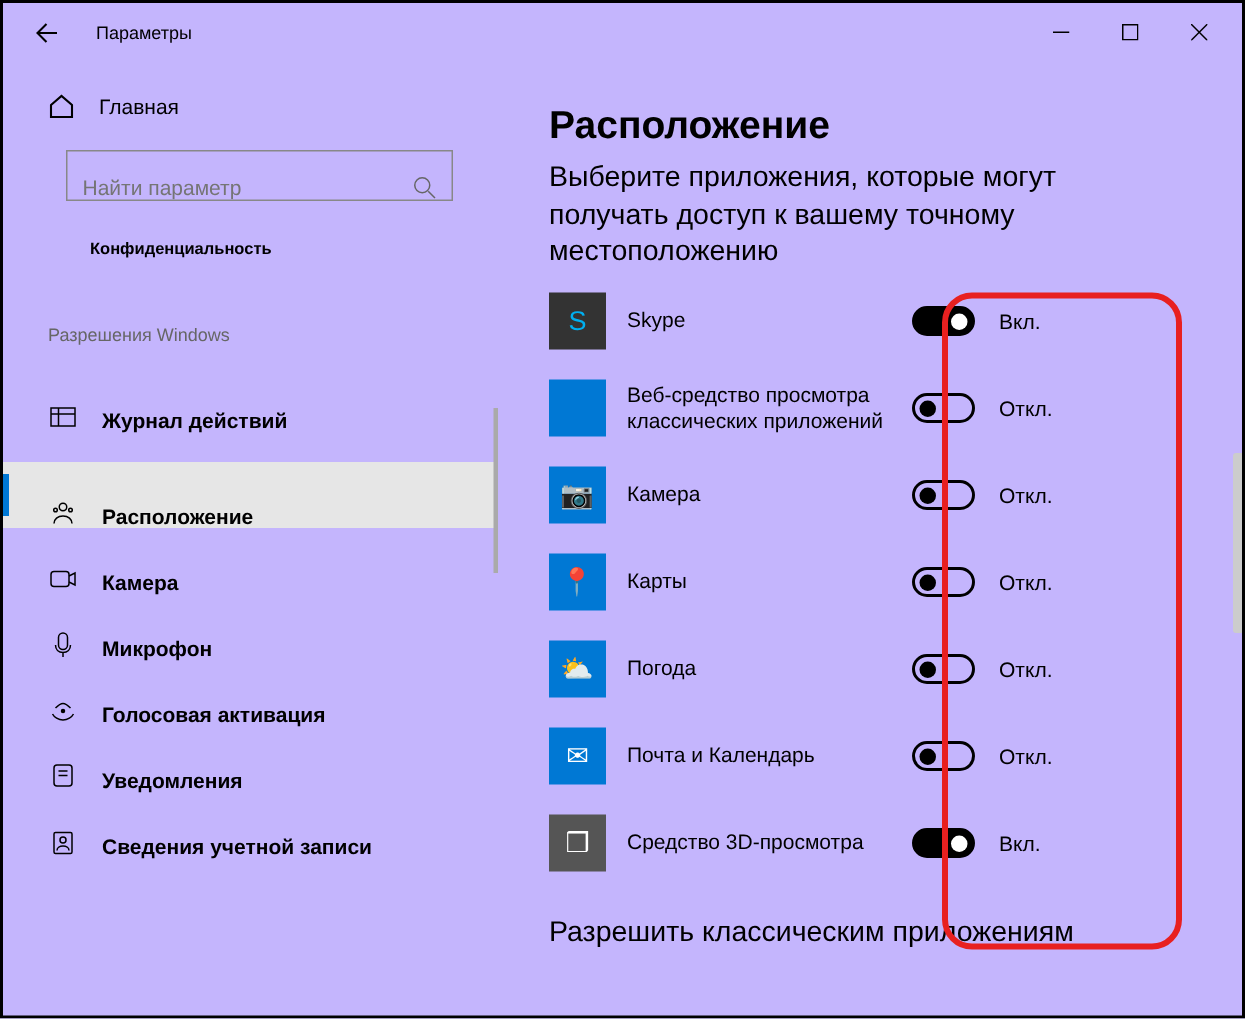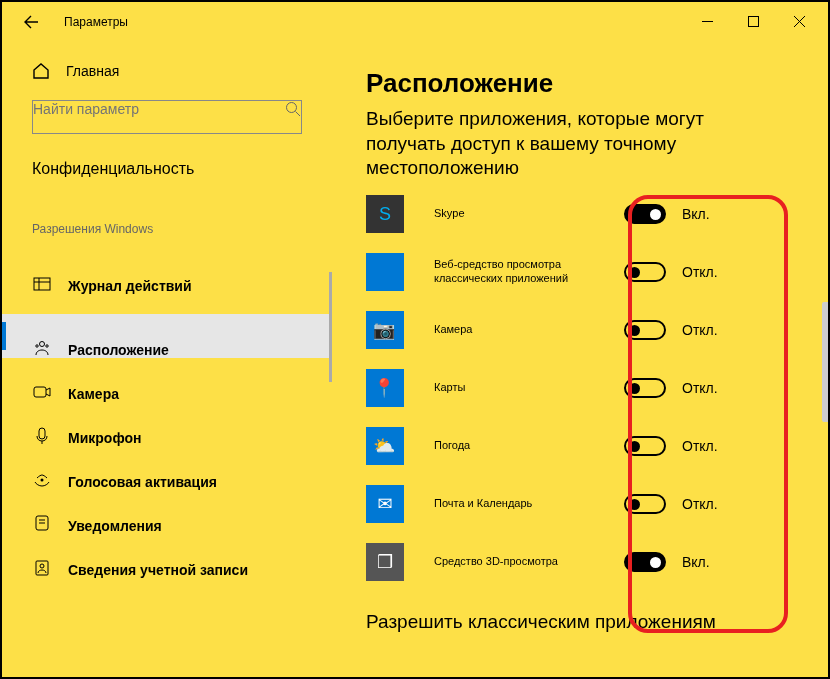--- a/index.html
+++ b/index.html
@@ -1,43 +1,43 @@
 <!DOCTYPE html>
 <html><head>
 <meta charset="utf-8">
 <style>
 * { box-sizing: border-box; margin: 0; padding: 0; font-family: "Segoe UI", Arial, sans-serif; }
 body { background: #fff; }
-.window { width: 830px; height: 679px; border: 2px solid #000; position: relative; background: #fde047; overflow: hidden; }
+.window { width: 830px; height: 679px; border: 2px solid #000; position: relative; background: #c4b5fd; overflow: hidden; }
 .titlebar { height: 40px; display: flex; align-items: center; padding-left: 14px; }
 .back-btn { width: 30px; height: 30px; display: flex; align-items: center; justify-content: center; cursor: pointer; }
 .title { margin-left: 18px; font-size: 12px; color: #000; }
 .win-ctrl { position: absolute; right: 6px; top: 4px; display: flex; }
 .win-ctrl div { width: 46px; height: 30px; display: flex; align-items: center; justify-content: center; cursor: pointer; }
 .body { display: flex; height: calc(100% - 40px); }
 .sidebar { width: 330px; padding: 14px 0 0 0; position: relative; overflow: hidden; }
 .home-row { display: flex; align-items: center; padding: 6px 30px; margin-bottom: 14px; cursor: pointer; text-align: right; }
 .home-row span.lbl { margin-left: 16px; font-size: 14px; }
-.search-box { margin: 0 30px 20px 30px; height: 34px; border: 1px solid #888; display: flex; align-items: flex-start; padding: 0 0; }
+.search-box { margin: 0 30px 20px 42px; height: 34px; border: 1px solid #888; display: flex; align-items: flex-end; padding: 0 10px; }
 .search-box input { flex: 1; border: none; outline: none; font-size: 14px; background: transparent; }
 .section-hdr { padding: 6px 30px 14px 30px; font-size: 12px; color: #666; }
-.cat-title { padding: 6px 30px 18px 30px; font-size: 16px; font-weight: 400; }
+.cat-title { padding: 6px 30px 18px 30px; font-size: 11px; font-weight: 700; margin-left: 28px; }
 .nav-item { display: flex; align-items: flex-end; height: 44px; padding: 0 30px; cursor: pointer; position: relative; font-weight: bold; }
 .nav-item.active { background: #e6e6e6; }
 .nav-item.active::before { content: ""; position: absolute; left: 0; top: 8px; bottom: 8px; width: 4px; background: #0078d4; }
 .nav-item .icon { width: 20px; height: 20px; display: flex; align-items: center; justify-content: center; }
 .nav-item .lbl { margin-left: 16px; font-size: 14px; }
 .spacer { height: 20px; }
 .side-scroll { position: absolute; right: 0; top: 230px; width: 3px; height: 110px; background: #aaa; }
 .main { flex: 1; padding: 26px 40px 0 34px; overflow: hidden; position: relative; }
 .page-title { font-size: 26px; font-weight: 600; margin-bottom: 8px; }
 .subtitle { font-size: 19px; color: #000; margin-bottom: 4px; line-height: 1.3; }
 .app-row { display: flex; align-items: center; height: 58px; }
 .app-icon { width: 38px; height: 38px; display: flex; align-items: center; justify-content: center; font-size: 18px; color: #fff; }
-.app-label { margin-left: 30px; font-size: 11px; flex: 1; max-width: 190px; line-height: 1.25; }
+.app-label { margin-left: 14px; font-size: 14px; flex: 1; max-width: 190px; line-height: 1.25; }
 .toggle-wrap { display: flex; align-items: center; justify-content: space-between; }
 .toggle { width: 42px; height: 20px; border: 2px solid #000; border-radius: 12px; position: relative; cursor: pointer; }
 .toggle .knob { width: 11px; height: 11px; background: #000; border-radius: 50%; position: absolute; top: 2.5px; left: 3px; }
 .toggle.on { background: #000; }
 .toggle.on .knob { background: #fff; left: auto; right: 3px; }
 .toggle-lbl { margin-left: 16px; font-size: 14px; width: 50px; }
 .highlight { position: absolute; border: 4px solid #e82020; border-radius: 20px; left: 262px; top: 10px; width: 160px; height: 438px; pointer-events: none; }
 .bottom-title { font-size: 19px; margin-top: 20px; }
 .outer-scroll { position: absolute; right: -2px; top: 300px; width: 8px; height: 120px; background: #ccc; border-radius: 2px; }
 .apps-area { position: relative; }

